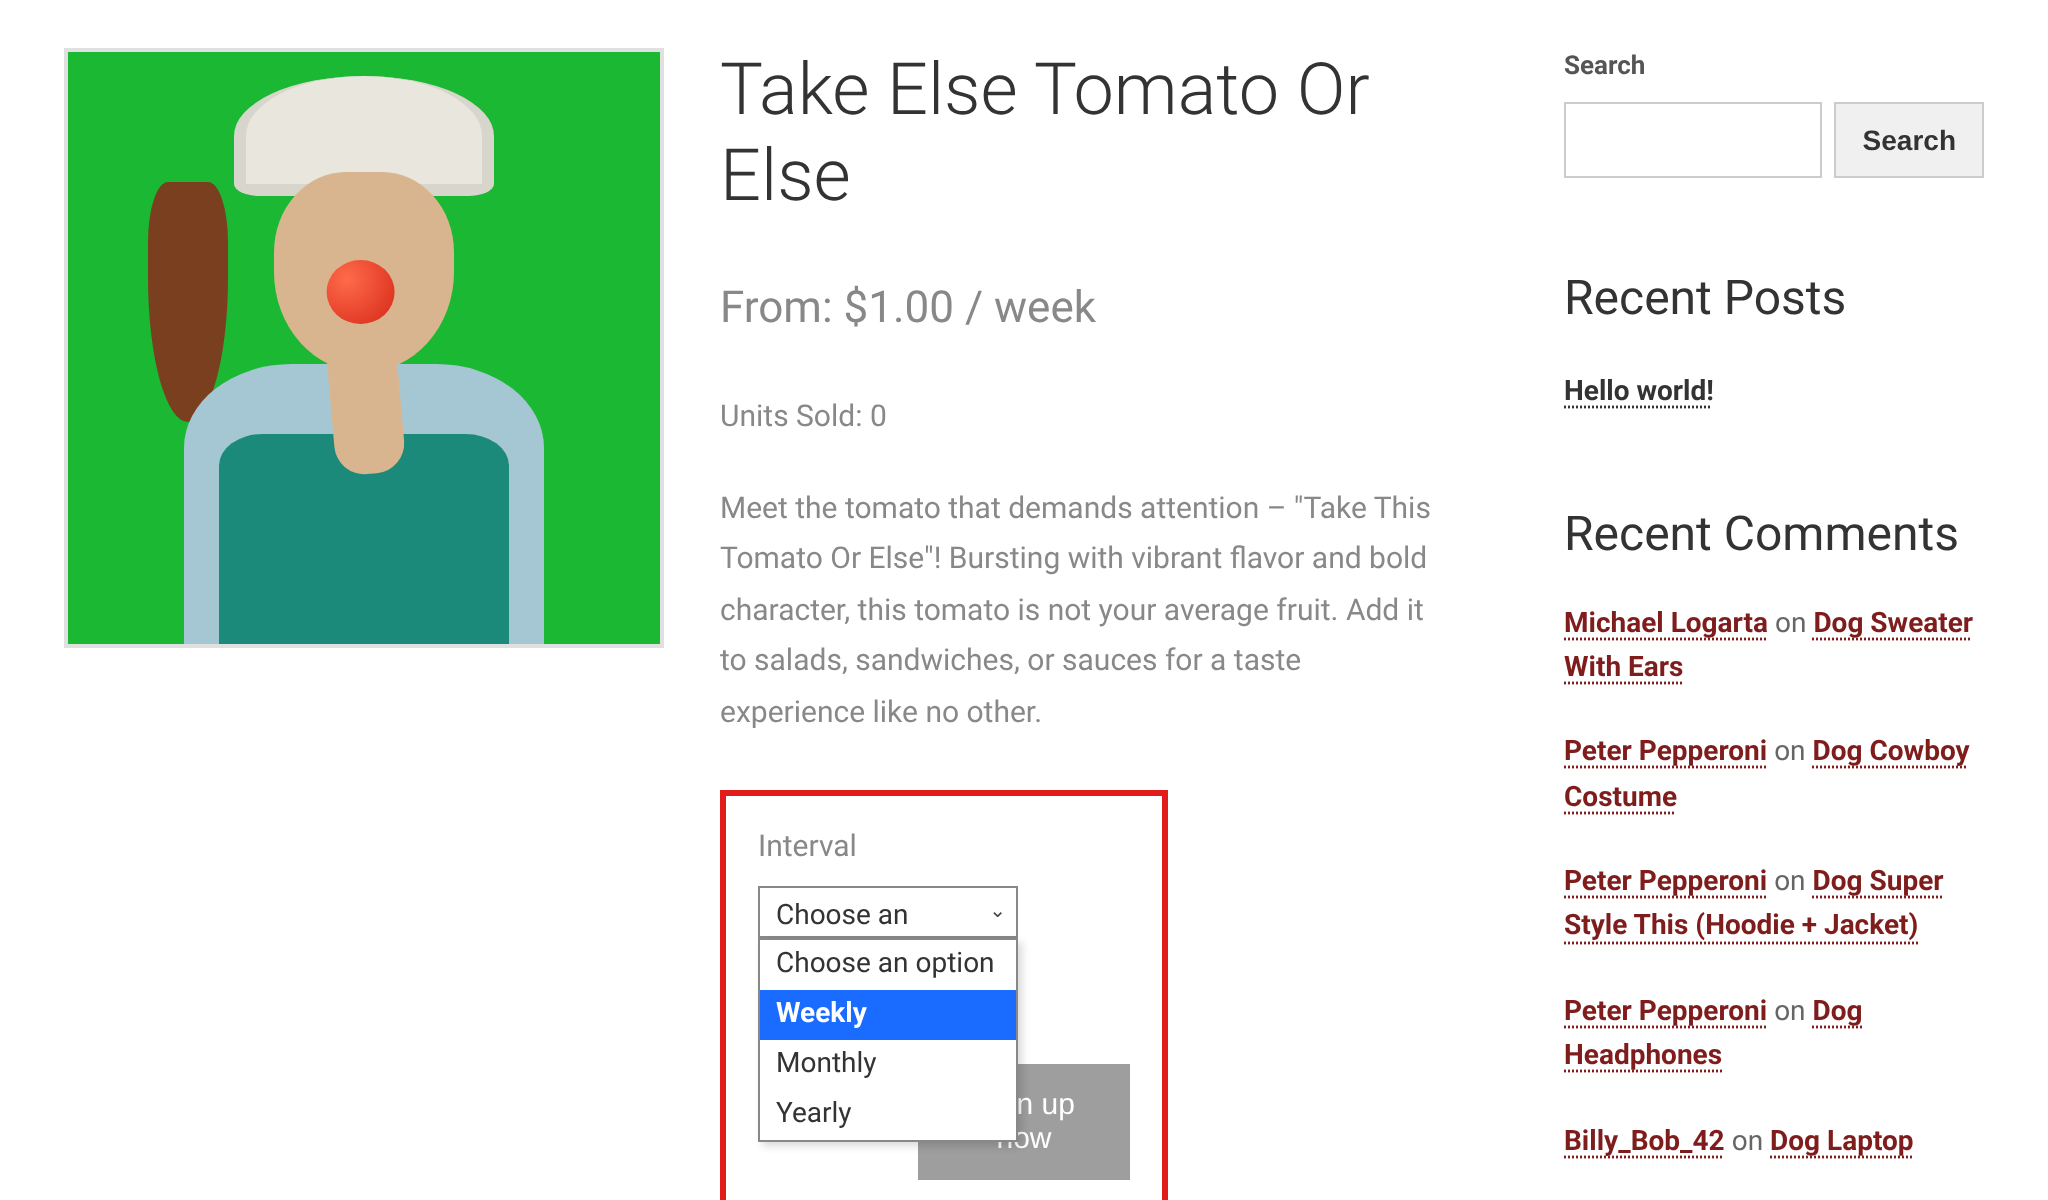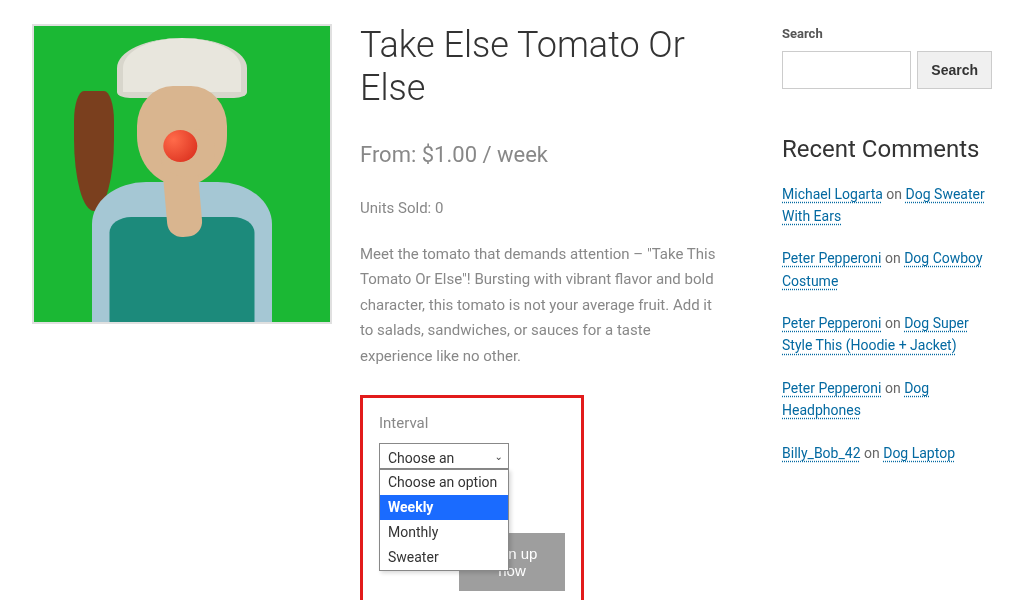--- a/index.html
+++ b/index.html
@@ -280,22 +280,22 @@
     }
     .comments-list {
       list-style: none;
     }
     .comment-item {
       margin-bottom: 20px;
       font-size: 14px;
       line-height: 1.6;
     }
     .comment-author, .comment-target {
-      color: #0369a1;
-      font-weight: 400;
+      color: #7f1d1d;
+      font-weight: 700;
       text-decoration: underline;
       text-decoration-style: dotted;
       text-underline-offset: 3px;
     }
     .comment-on {
       color: #666;
       font-weight: 400;
     }
   </style>
 </head>
@@ -327,38 +327,42 @@
         <div class="select-wrap">
           <div class="select-box">
             <span>Choose an option</span>
             <span class="select-chevron">⌄</span>
           </div>
           <div class="dropdown-list" id="dropdown-list">
 
           <div class="dropdown-option">Choose an option</div>
               <div class="dropdown-option highlighted">Weekly</div>
               <div class="dropdown-option">Monthly</div>
-              <div class="dropdown-option">Sweater</div>
+              <div class="dropdown-option">Yearly</div>
             </div>
         </div>
         <br>
         <button class="signup-btn">Sign up now</button>
       </div>
     </div>
   </div>
 
   <aside class="sidebar">
     <div class="search-section">
       <label class="search-label">Search</label>
       <div class="search-row">
         <input class="search-input" type="text" style="">
         <button class="search-btn">Search</button>
       </div>
     </div>
 
+    <div class="recent-posts">
+      <h2 class="sidebar-heading">Recent Posts</h2>
+      <div id="posts-list"><a href="#" class="post-link">Hello world!</a></div>
+    </div>
 
     <div class="recent-comments">
       <h2 class="sidebar-heading">Recent Comments</h2>
       <ul class="comments-list" id="comments-list">
           <li class="comment-item"><a href="#" class="comment-author">Michael Logarta</a> <span class="comment-on">on</span> <a href="#" class="comment-target">Dog Sweater With Ears</a></li>
           <li class="comment-item"><a href="#" class="comment-author">Peter Pepperoni</a> <span class="comment-on">on</span> <a href="#" class="comment-target">Dog Cowboy Costume</a></li>
           <li class="comment-item"><a href="#" class="comment-author">Peter Pepperoni</a> <span class="comment-on">on</span> <a href="#" class="comment-target">Dog Super Style This (Hoodie + Jacket)</a></li>
           <li class="comment-item"><a href="#" class="comment-author">Peter Pepperoni</a> <span class="comment-on">on</span> <a href="#" class="comment-target">Dog Headphones</a></li>
           <li class="comment-item"><a href="#" class="comment-author">Billy_Bob_42</a> <span class="comment-on">on</span> <a href="#" class="comment-target">Dog Laptop</a></li>
         </ul>

